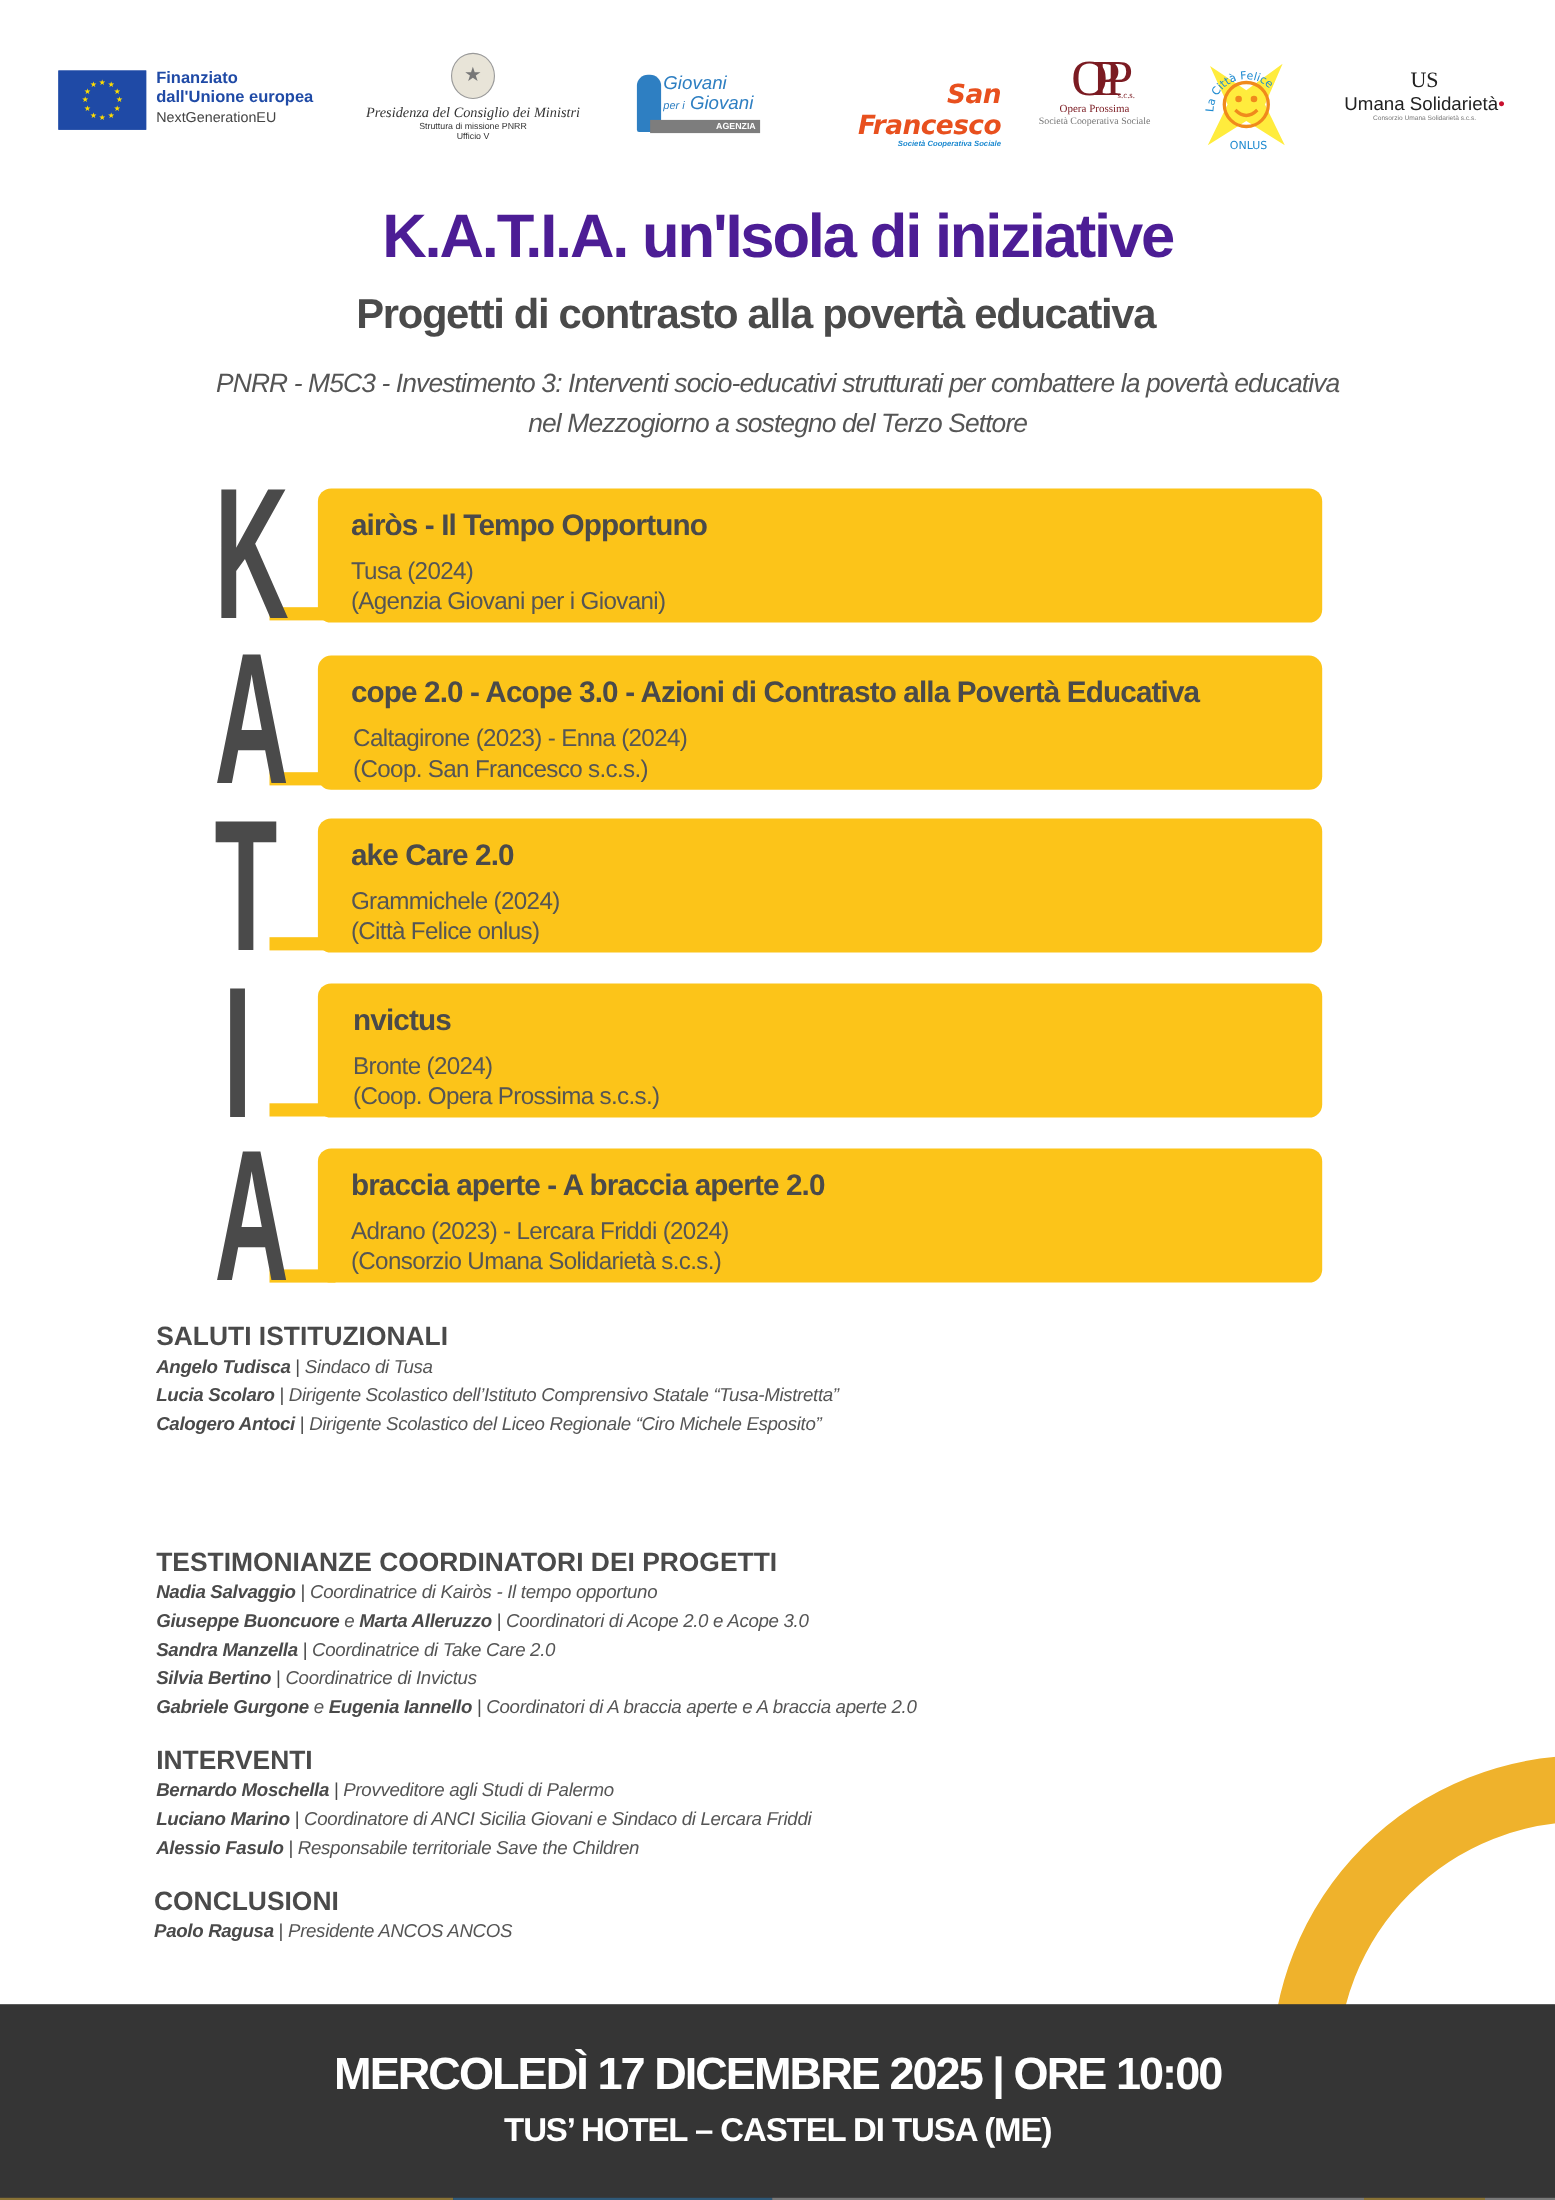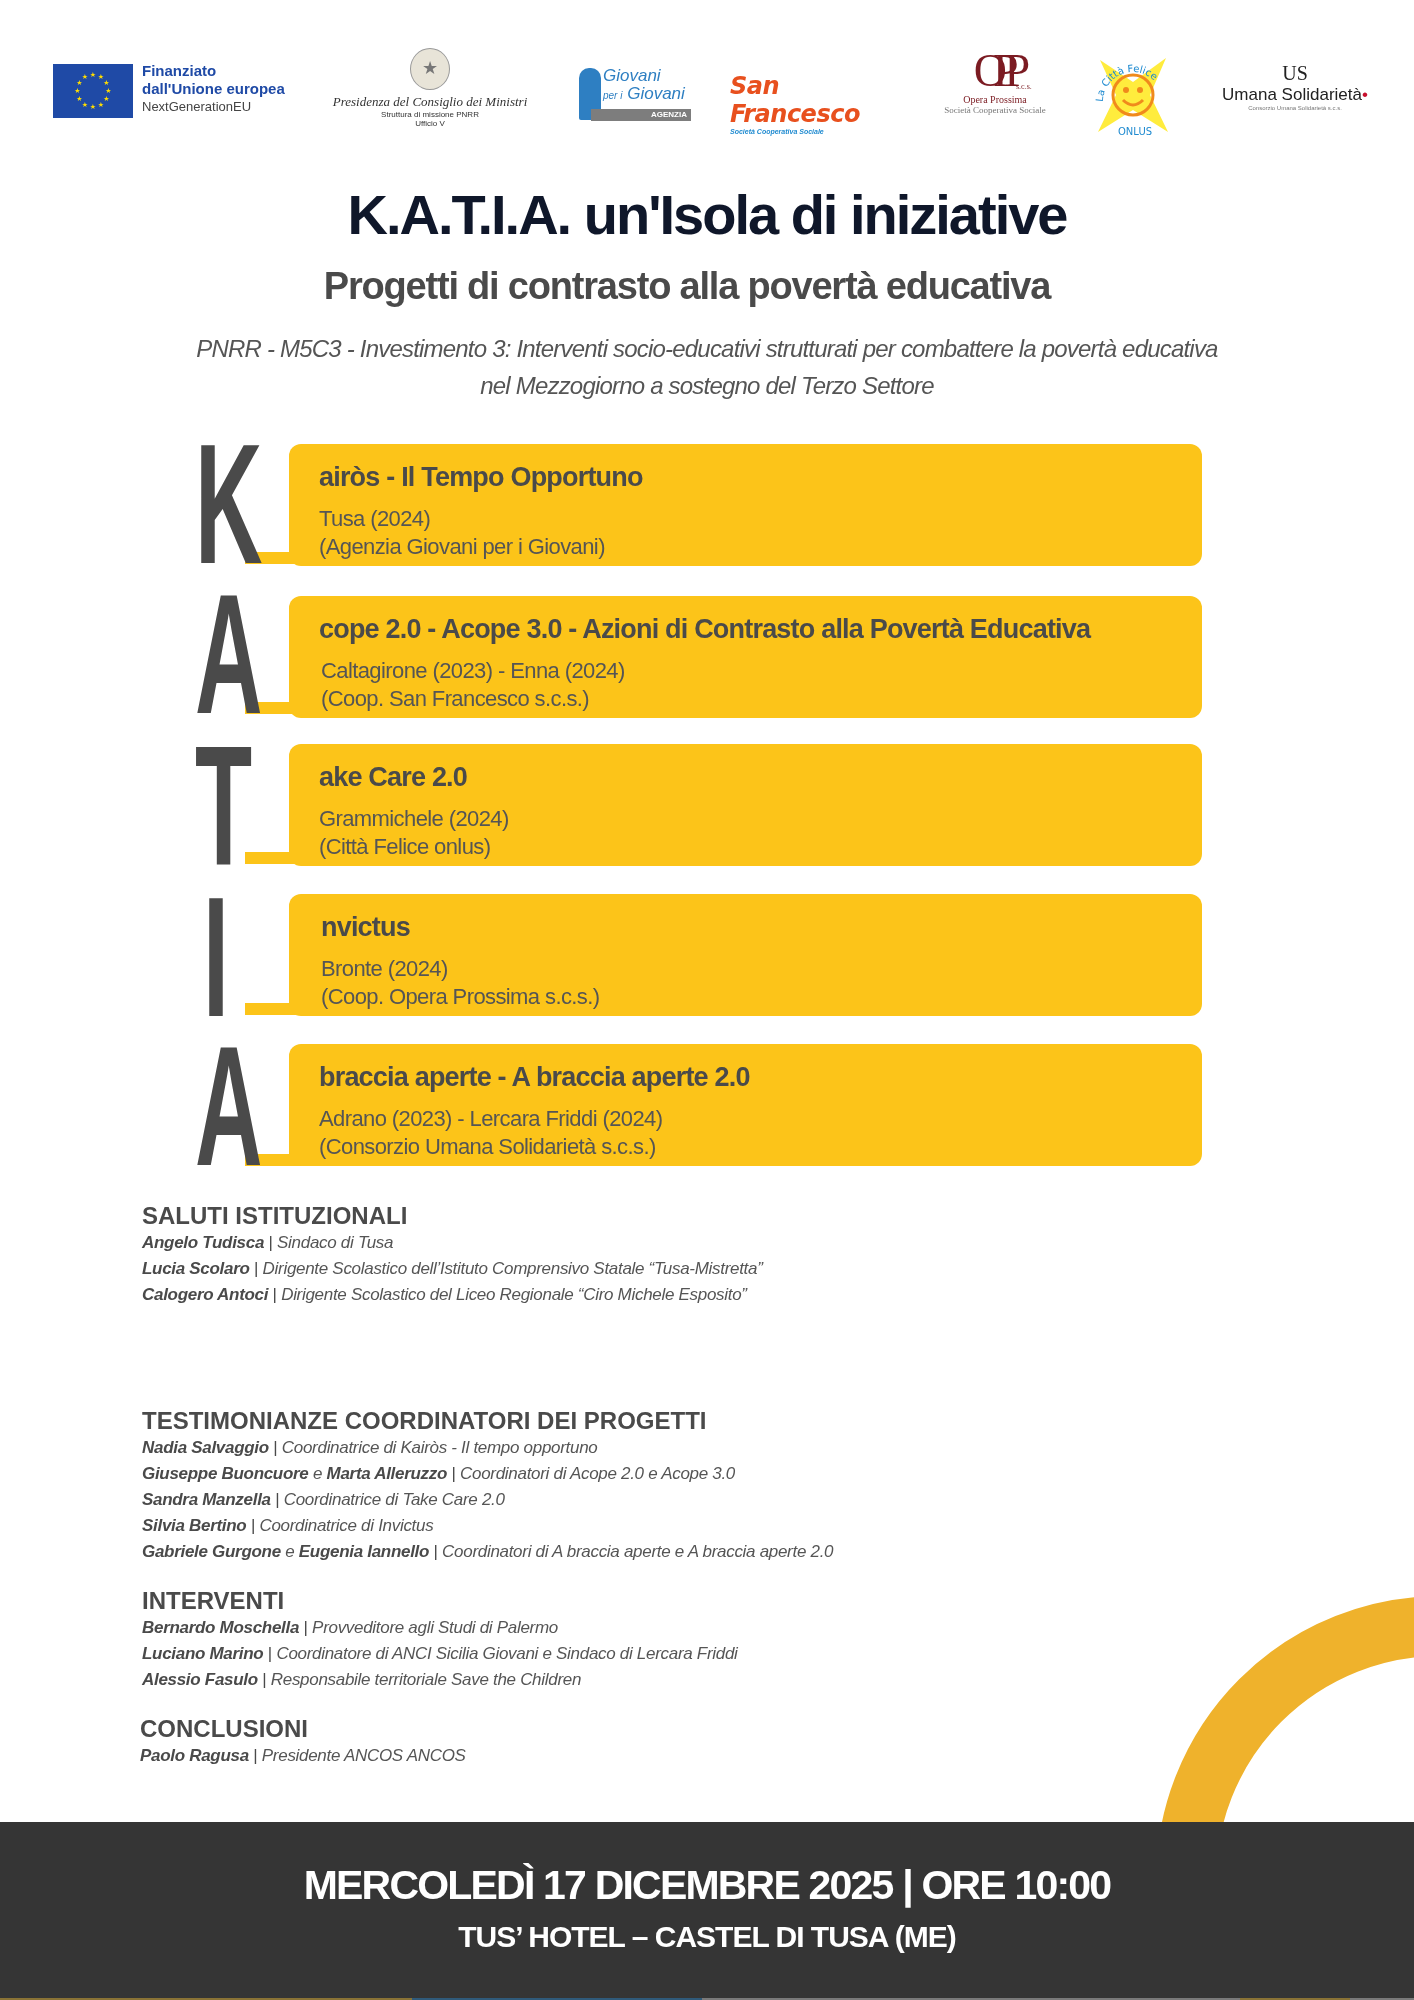--- a/index.html
+++ b/index.html
@@ -21,41 +21,41 @@
   .pres .name { font-family:"Liberation Serif", serif; font-style:italic; font-size:13px; color:#333; margin-top:4px; }
   .pres .sub { font-size:8px; color:#333; line-height:9px; }
 
   .gpg { left:577px; top:24px; width:114px; height:58px; }
   .gpg .figure { position:absolute; left:2px; top:4px; width:22px; height:52px; background:#2e7fc2; border-radius:10px 10px 2px 2px; }
   .gpg .t1 { position:absolute; left:26px; top:2px; font-style:italic; color:#2e7fc2; font-size:17px; }
   .gpg .t2 { position:absolute; left:26px; top:20px; font-style:italic; color:#2e7fc2; font-size:17px; }
   .gpg .t2 small { font-size:10px; }
   .gpg .bar { position:absolute; left:14px; top:45px; width:100px; height:12px; background:#7d7d7d; color:#fff; font-size:8px; font-weight:bold; text-align:right; padding-right:4px; line-height:12px; }
 
-  .sanf { left:730px; top:32px; width:180px; text-align:left; }
+  .sanf { left:730px; top:32px; width:180px; text-align:right; }
   .sanf .t1 { color:#e8501e; font-weight:bold; font-style:italic; font-size:24px; font-family:"DejaVu Sans", sans-serif; letter-spacing:-0.5px; }
   .sanf .t2 { color:#1e8ad0; font-size:7px; font-weight:bold; font-style:italic; }
 
   .opp { left:930px; top:10px; width:130px; text-align:center; font-family:"Liberation Serif", serif; }
   .opp .mono { color:#7b1b22; font-size:46px; line-height:42px; letter-spacing:-14px; }
   .opp .scs { position:absolute; left:86px; top:32px; font-size:8px; color:#7b1b22; }
   .opp .t1 { color:#7b1b22; font-size:10px; margin-top:2px; }
   .opp .t2 { color:#777; font-size:9px; }
 
   .cittafelice { left:1090px; top:12px; width:86px; height:86px; }
   .cittafelice svg { width:86px; height:86px; display:block; }
 
   .umana { left:1210px; top:22px; width:170px; text-align:center; }
   .umana .mark { font-size:20px; font-family:"Liberation Serif", serif; color:#222; }
   .umana .t1 { font-size:17px; color:#222;text-align:center; }
   .umana .t1 .dot { color:#c8102e; }
   .umana .t2 { font-size:6px; color:#777; }
 
   
-  .title { position:absolute; top:182px; left:0; width:1414px; text-align:center; font-size:56px; font-weight:bold; color:#0f172a; letter-spacing:-2px; }
+  .title { position:absolute; top:182px; left:0; width:1414px; text-align:center; font-size:56px; font-weight:bold; color:#4c1d95; letter-spacing:-2px; }
   .subtitle { position:absolute; top:265px; left:0; width:1374px; text-align:center; font-size:38px; font-weight:bold; color:#4a4a4a; letter-spacing:-1.2px; }
   .descr { position:absolute; top:330px; left:100px; width:1214px; text-align:center; font-size:24px; font-style:italic; color:#555; line-height:37px; letter-spacing:-0.8px; }
 
   
   .proj { position:absolute; left:0; width:1414px; height:130px; }
   .letter { position:absolute; left:178px; top:0; width:76px; height:128px; font-family:"Liberation Sans", sans-serif; font-weight:bold; color:#4a4a4a; font-size:170px; line-height:128px; text-align:center; transform:scaleX(0.55); transform-origin:center; overflow:visible; }
   .tab { position:absolute; left:245px; height:12px; background:#fcc419; }
   .card { position:absolute; left:289px; width:913px; height:122px; background:#fcc419; border-radius:12px; }
   .card .ptitle { position:absolute; left:30px; top:18px; font-size:27px; font-weight:bold; color:#4a4a4a; letter-spacing:-0.8px; white-space:nowrap; }
   .card .pl1 { position:absolute; left:30px; top:62px; font-size:22px; color:#555; letter-spacing:-0.6px; white-space:nowrap; }

